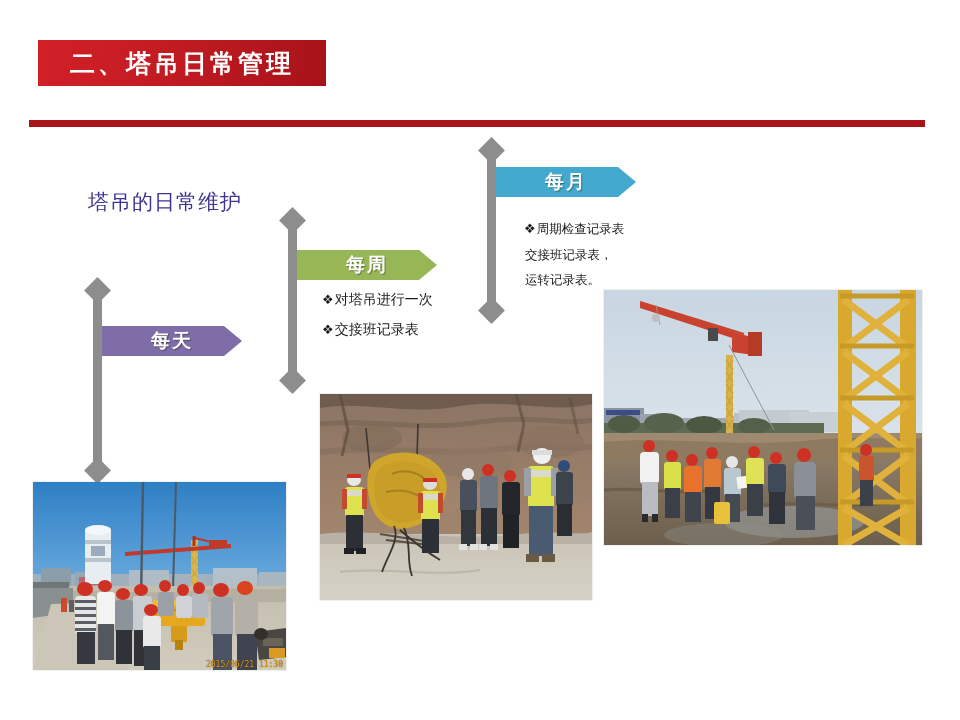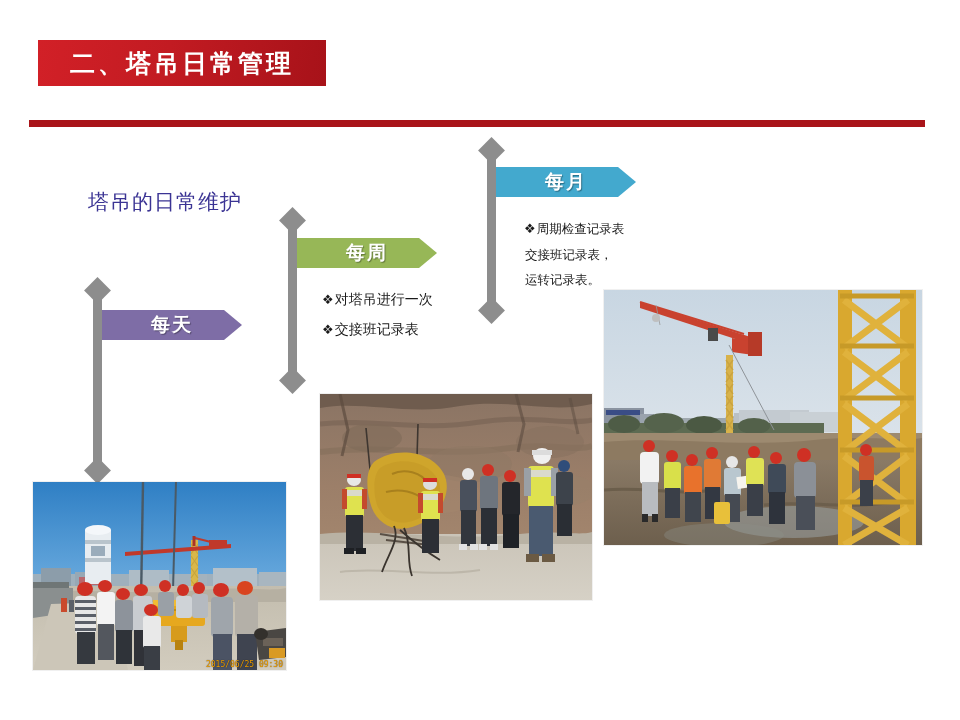--- a/index.html
+++ b/index.html
@@ -164,34 +164,34 @@
     <span class="title-text">二、塔吊日常管理</span>
   </div>
   <div class="title-rule"></div>
 
   <div class="subtitle">塔吊的日常维护</div>
 
   <div class="signpost" style="left:93px; top:290px;">
     <div class="post-pole" style="height:180px;"></div>
     <div class="post-cap top"></div>
     <div class="post-cap bottom" style="top:171px;"></div>
-    <div class="flag" style="top:20px; width:140px;">
+    <div class="flag" style="top:36px; width:140px;">
       <svg class="flag-body" width="140" height="30" viewBox="0 0 140 30" preserveAspectRatio="none">
         <polygon points="0,0 122,0 140,15 122,30 0,30" fill="#7e6da6"></polygon>
       </svg>
       <span class="flag-label">每天</span>
     </div>
   </div>
 
 
   <div class="signpost" style="left:288px; top:220px;">
     <div class="post-pole" style="height:160px;"></div>
     <div class="post-cap top"></div>
     <div class="post-cap bottom" style="top:151px;"></div>
-    <div class="flag" style="top:18px; width:140px;">
+    <div class="flag" style="top:30px; width:140px;">
       <svg class="flag-body" width="140" height="30" viewBox="0 0 140 30" preserveAspectRatio="none">
         <polygon points="0,0 122,0 140,15 122,30 0,30" fill="#97b757"></polygon>
       </svg>
       <span class="flag-label">每周</span>
     </div>
   </div>
 
   <div class="bullets" style="left:322px; top:292px;">
     <div class="bullet-line">
       <span class="bullet-mark">❖</span><span>对塔吊进行一次</span>
@@ -545,16 +545,16 @@
 
         <rect x="28" y="116" width="6" height="14" fill="#c94a2c"></rect>
         <rect x="36" y="118" width="5" height="12" fill="#5b6068"></rect>
       </g>
 
       <path d="M222 150 L253 146 L253 175 L226 178 Z" fill="#4a4743"></path>
       <rect x="230" y="156" width="20" height="8" fill="#6b6258"></rect>
       <rect x="236" y="166" width="16" height="10" fill="#d99a24"></rect>
       <ellipse cx="228" cy="152" rx="7" ry="6" fill="#33302c"></ellipse>
     </svg>
-    <div class="photo-stamp">2015/06/25 09:30</div>
+    <div class="photo-stamp">2015/06/21 11:30</div>
   </div>
 
 </div>
 
 </body></html>

